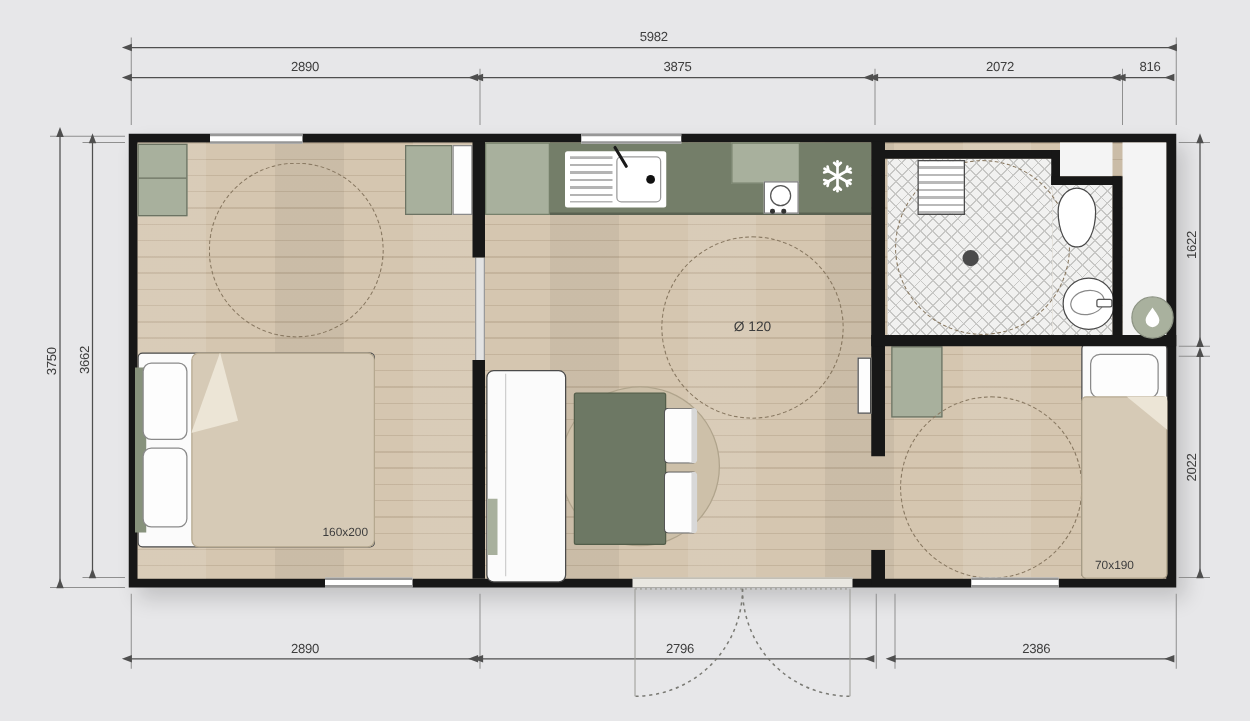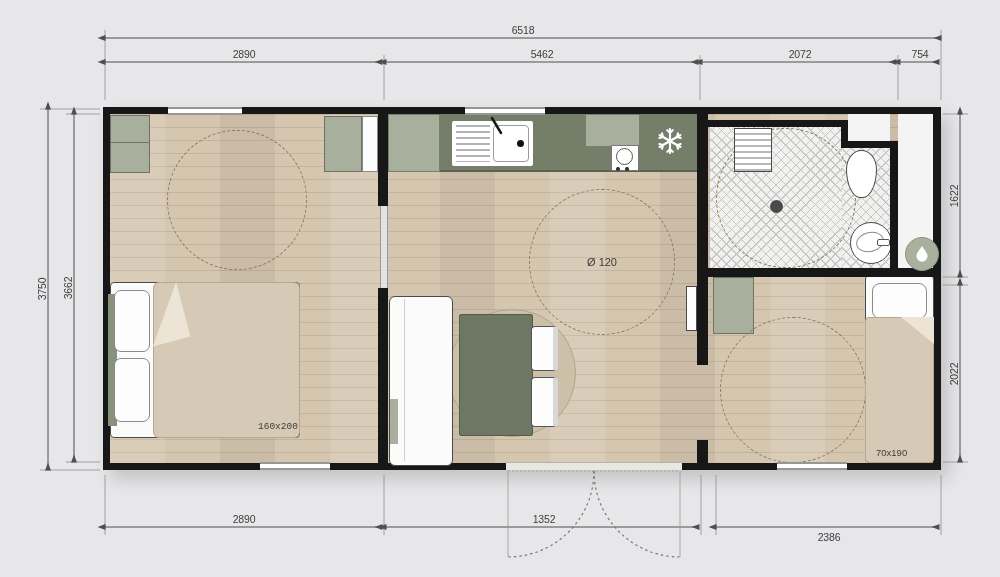--- a/index.html
+++ b/index.html
@@ -66,21 +66,21 @@
   <div class="abs sage" style="left:324px;top:116px;width:38px;height:56px;"></div>
   <div class="abs softf" style="left:362px;top:116px;width:16px;height:56px;"></div>
   <div class="abs cdash" style="left:167px;top:130px;width:140px;height:140px;"></div>
 
   <div class="abs" style="left:108px;top:294px;width:9px;height:132px;background:#87927c;z-index:4;"></div>
   <div class="abs whitef" style="left:110px;top:282px;width:190px;height:156px;border-radius:4px;z-index:3;"></div>
   <div class="abs softf" style="left:114px;top:290px;width:36px;height:62px;border-radius:7px;"></div>
   <div class="abs softf" style="left:114px;top:358px;width:36px;height:64px;border-radius:7px;"></div>
   <div class="abs beige" style="left:153px;top:282px;width:147px;height:156px;border-radius:6px;"></div>
   <div class="abs" style="left:153px;top:282px;width:48px;height:70px;background:#ece5d6;clip-path:polygon(48% 0,78% 78%,0 92%);z-index:4;"></div>
-  <span class="plan-label" style="left:258px;top:421px;font-family:Liberation Mono, monospace;">160x200</span>
+  <span class="plan-label" style="left:258px;top:421px;">160x200</span>
 
   <div class="abs sage" style="left:388px;top:114px;width:52px;height:58px;border:1px solid #76806b;"></div>
   <div class="abs dsage" style="left:440px;top:114px;width:257px;height:58px;border-bottom:2px solid rgba(0,0,0,.22);"></div>
   <div class="abs" style="left:452px;top:121px;width:81px;height:45px;background:#fff;border-radius:2px;z-index:4;">
     <div class="abs" style="left:4px;top:4px;width:34px;height:37px;background:repeating-linear-gradient(180deg,#b4b4b4 0 2px,#fff 2px 6px);"></div>
     <div class="abs" style="left:41px;top:4px;width:36px;height:37px;background:#fff;border:1.5px solid #9a9a9a;border-radius:4px;"></div>
     <div class="abs" style="left:65px;top:19px;width:7px;height:7px;background:#111;border-radius:50%;"></div>
   </div>
   <div class="abs sage" style="left:585px;top:114px;width:55px;height:33px;border:1px solid #76806b;"></div>
   <div class="abs" style="left:611px;top:145px;width:28px;height:26px;background:#fff;border:1px solid #777;z-index:4;">
@@ -203,26 +203,26 @@
       <line x1="508" y1="471" x2="508" y2="557" stroke="#9a9a94" stroke-width="0.8"></line>
       <line x1="680" y1="471" x2="680" y2="557" stroke="#9a9a94" stroke-width="0.8"></line>
       <line x1="508" y1="471" x2="680" y2="471" stroke="#a8a8a2" stroke-width="1.6" stroke-dasharray="1.5,2.5"></line>
       <path d="M594,471 A86,86 0 0 1 508,557" stroke-width="1.2" stroke-dasharray="2.5,3"></path>
       <path d="M594,471 A86,86 0 0 0 680,557" stroke-width="1.2" stroke-dasharray="2.5,3"></path>
     </g>
 
     <line x1="492" y1="118" x2="501" y2="133" stroke="#1a1a1a" stroke-width="2.5" stroke-linecap="round"></line>
   </svg>
 
-  <span class="dim" style="left:523px;top:24px;">6518</span>
+  <span class="dim" style="left:523px;top:24px;">5982</span>
   <span class="dim" style="left:244px;top:48px;">2890</span>
-  <span class="dim" style="left:542px;top:48px;">5462</span>
+  <span class="dim" style="left:542px;top:48px;">3875</span>
   <span class="dim" style="left:800px;top:48px;">2072</span>
-  <span class="dim" style="left:920px;top:48px;">754</span>
+  <span class="dim" style="left:920px;top:48px;">816</span>
   <span class="dimv" style="left:42px;top:289px;">3750</span>
   <span class="dimv" style="left:68px;top:288px;">3662</span>
   <span class="dimv" style="left:954px;top:196px;">1622</span>
   <span class="dimv" style="left:954px;top:374px;">2022</span>
   <span class="dim" style="left:244px;top:513px;">2890</span>
-  <span class="dim" style="left:544px;top:513px;">1352</span>
-  <span class="dim" style="left:829px;top:531px;">2386</span>
+  <span class="dim" style="left:544px;top:513px;">2796</span>
+  <span class="dim" style="left:829px;top:513px;">2386</span>
 
 </div>
 
 </body></html>

